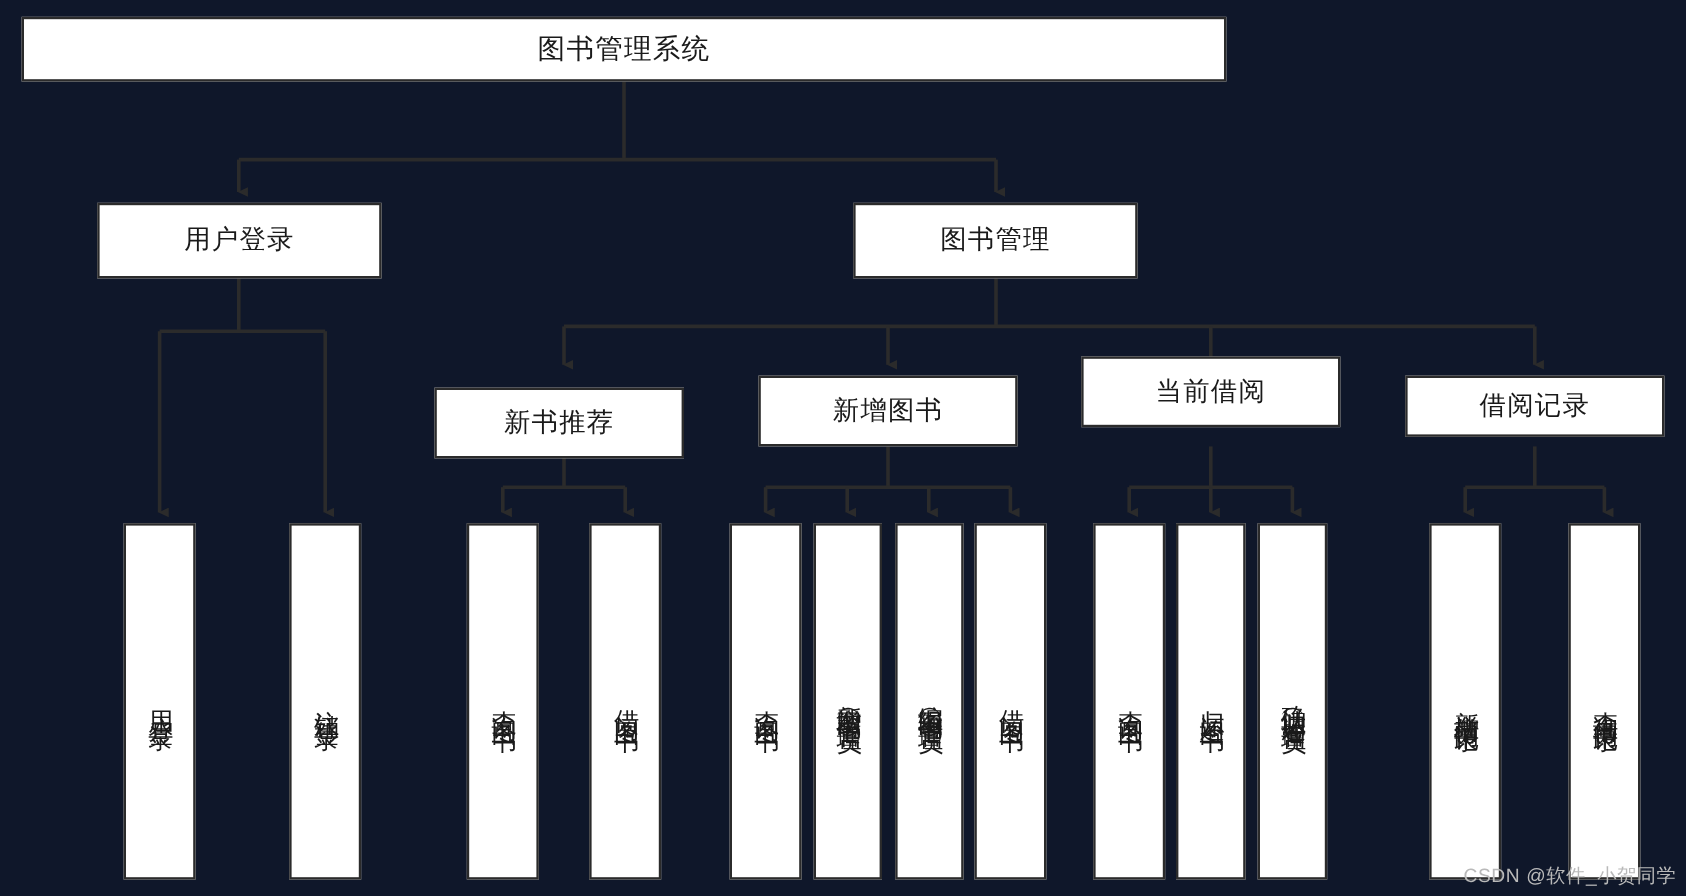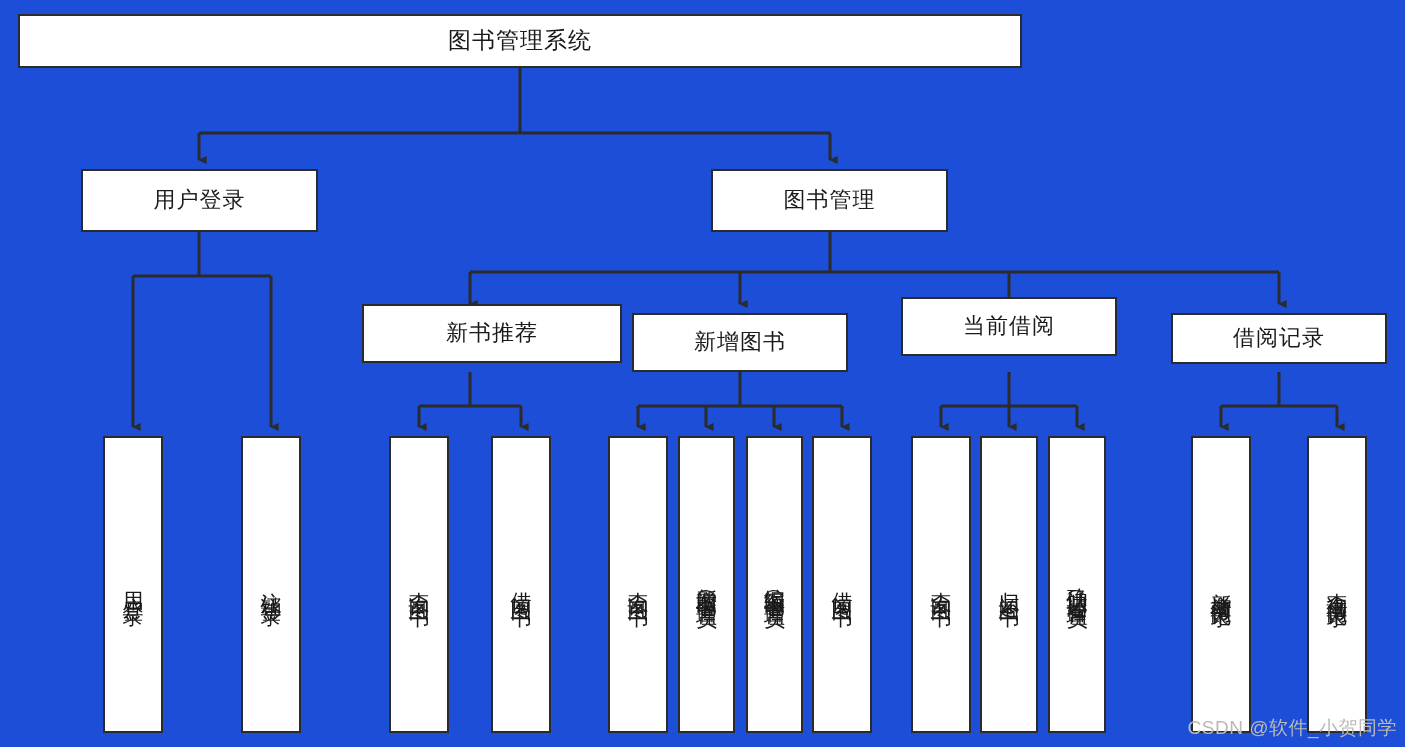--- a/index.html
+++ b/index.html
@@ -8,21 +8,21 @@
     padding: 0;
     background: #ffffff;
   }
   body {
     font-family: "Liberation Sans", "DejaVu Sans", sans-serif;
   }
   #diagram-root {
     position: relative;
     width: 1405px;
     height: 747px;
-    background: #1d4ed8;
+    background: #0f172a;
     overflow: hidden;
   }
   #edges-layer {
     position: absolute;
     left: 0;
     top: 0;
     width: 1405px;
     height: 747px;
     pointer-events: none;
   }
@@ -61,21 +61,21 @@
     display: block;
     white-space: nowrap;
   }
   .node.vertical.tall-text .vlabel {
     letter-spacing: 3px;
   }
   .watermark {
     position: absolute;
     right: 8px;
     bottom: 6px;
-    font-size: 19px;
+    font-size: 16px;
     color: #b9b9b9;
     letter-spacing: 0.5px;
     white-space: nowrap;
     user-select: none;
   }
 </style>
 </head>
 <body>
 
 <div id="diagram-root">
@@ -134,21 +134,21 @@
     <span>图书管理系统</span>
   </div>
 
   <div class="node horizontal" style="left:81px; top:169px; width:237px; height:63px;">
     <span>用户登录</span>
   </div>
   <div class="node horizontal" style="left:711px; top:169px; width:237px; height:63px;">
     <span>图书管理</span>
   </div>
 
-  <div class="node horizontal" style="left:362px; top:304px; width:260px; height:59px;">
+  <div class="node horizontal" style="left:362px; top:323px; width:208px; height:59px;">
     <span>新书推荐</span>
   </div>
   <div class="node horizontal" style="left:632px; top:313px; width:216px; height:59px;">
     <span>新增图书</span>
   </div>
   <div class="node horizontal" style="left:901px; top:297px; width:216px; height:59px;">
     <span>当前借阅</span>
   </div>
   <div class="node horizontal" style="left:1171px; top:313px; width:216px; height:51px;">
     <span>借阅记录</span>

